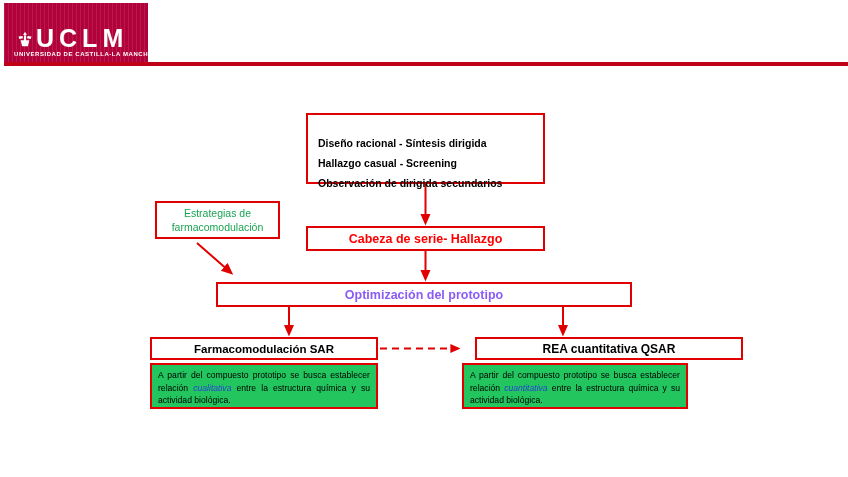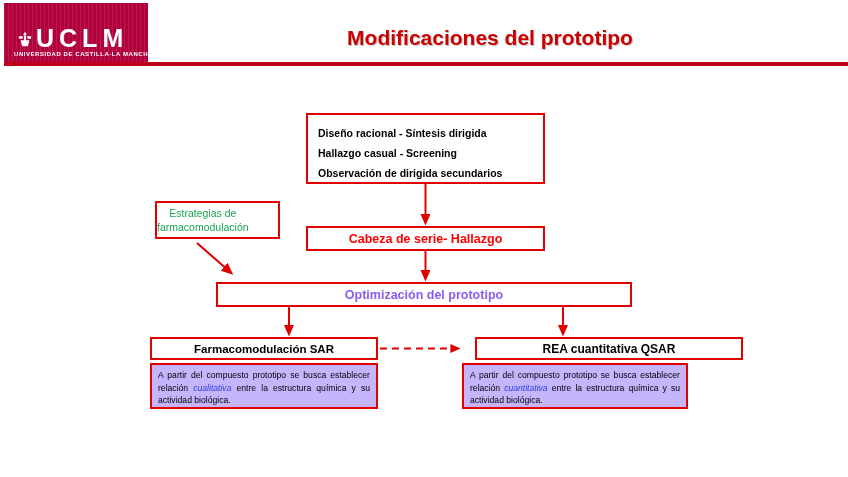--- a/index.html
+++ b/index.html
@@ -119,39 +119,40 @@
     font-weight: bold;
     text-align: center;
   }
 
   
   #box-sources {
     left: 306px;
     top: 113px;
     width: 239px;
     height: 71px;
-    padding: 8px 8px 4px 8px;
+    padding: 18px 8px 4px 8px;
   }
   #box-sources .line {
     font-size: 10.5px;
     font-weight: bold;
     color: #000000;
     line-height: 20px;
     white-space: nowrap;
     padding-left: 2px;
   }
 
   
   #box-strategies {
     left: 155px;
     top: 201px;
     width: 125px;
     height: 38px;
     display: flex;
     align-items: center;
+    justify-content: center;
   }
   #box-strategies .label {
     font-size: 10.5px;
     color: #1ba553;
     text-align: center;
     line-height: 14px;
   }
 
   
   #box-lead {
@@ -188,21 +189,21 @@
     width: 268px;
     height: 23px;
     color: #000000;
     font-size: 12px;
   }
 
   
   .body-box {
     position: absolute;
     border: 2px solid #e00000;
-    background: #c4b5fd;
+    background: #22c55e;
     box-sizing: border-box;
     padding: 4px 6px 4px 6px;
   }
   #body-sar { left: 150px; top: 363px; width: 228px; height: 46px; }
   #body-qsar { left: 462px; top: 363px; width: 226px; height: 46px; }
   .body-text {
     font-size: 8.6px;
     line-height: 12.6px;
     color: #000000;
     text-align: justify;
@@ -233,21 +234,20 @@
       <path d="M12 1 L14.4 5 L12 6.2 L9.6 5 Z" fill="#ffffff"></path>
       <path d="M3.4 7.2 L8.6 6.6 L9.4 9.8 L4.4 10.8 Z" fill="#ffffff"></path>
       <path d="M20.6 7.2 L15.4 6.6 L14.6 9.8 L19.6 10.8 Z" fill="#ffffff"></path>
       <rect x="10.5" y="6.3" width="3" height="13" fill="#ffffff"></rect>
       <path d="M6.2 12.4 L17.8 12.4 L15.8 20.4 L8.2 20.4 Z" fill="#ffffff"></path>
     </svg>
     <div id="logo-wordmark">UCLM</div>
     <div id="logo-subtitle">UNIVERSIDAD DE CASTILLA-LA MANCHA</div>
   </div>
 
-  <div id="page-title">Modificaciones del prototipo</div>
 
   <div id="header-rule"></div>
   <div id="header-rule-2"></div>
 </div>
 
 <div id="diagram">
 
   <svg id="connectors" viewBox="0 0 848 477">
     <defs>
       <marker id="ah" markerWidth="6" markerHeight="6" refX="3.2" refY="3" orient="auto" markerUnits="strokeWidth">

